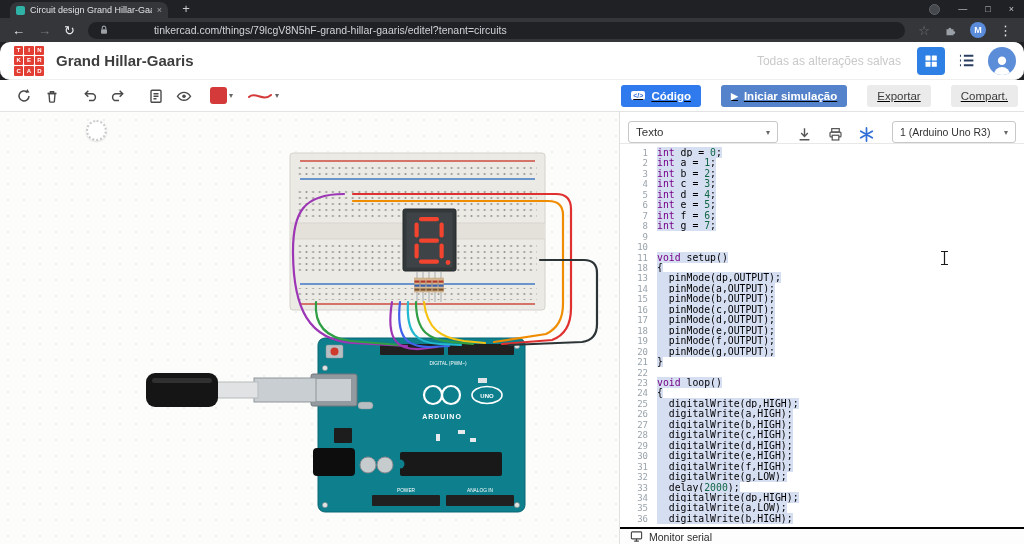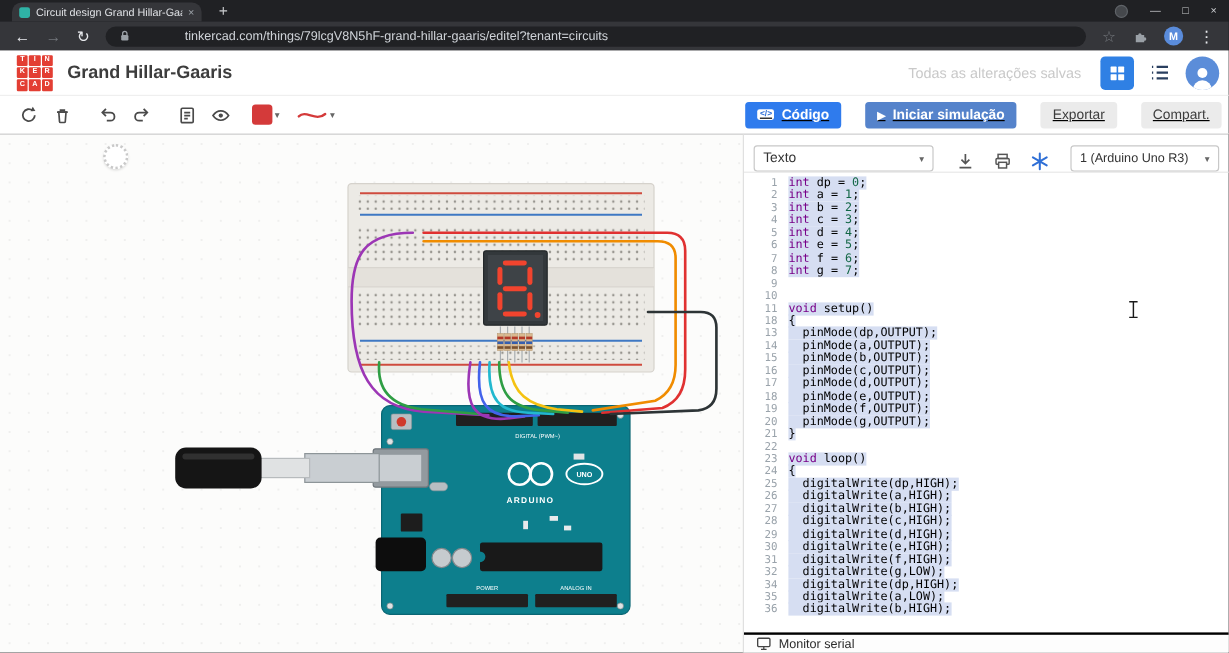--- a/index.html
+++ b/index.html
@@ -24,21 +24,21 @@
   .navic { color:#e8eaed; font-size:13px; line-height:1; }
   .navic.dim { color:#73777c; }
   .omnibox { flex:1; height:17px; background:#202124; border-radius:9px; display:flex; align-items:center;
              padding:0 10px; gap:7px; min-width:0; }
   .urltext { font-size:10.5px; color:#cfd3d8; white-space:nowrap; overflow:hidden;margin-left:37px; }
   .mini-avatar { width:16px; height:16px; border-radius:50%; background:#5a8cdb; color:#fff; font-size:9px;
                  font-weight:bold; display:flex; align-items:center; justify-content:center; }
 
   
   .appheader { position:absolute; left:0; top:42px; width:1024px; height:38px; background:#fff;
-               display:flex; align-items:center; padding:0 8px 0 14px; border-bottom:1px solid #efefef; }
+               display:flex; align-items:center; padding:0 8px 0 14px; border-bottom:1px solid #efefef;border-radius:10px; }
   .logo { width:30px; height:30px; display:grid; grid-template-columns:repeat(3,1fr); gap:1px; }
   .logo .tile { background:#e33e33; color:#fff; font-size:6px; font-weight:bold; display:flex;
                 align-items:center; justify-content:center; border-radius:1px; }
   .doctitle { margin-left:12px; font-size:15px; font-weight:bold; color:#3d3d3d; }
   .hspacer { flex:1; }
   .savestatus { font-size:12px; color:#c9c9c9; margin-right:16px; }
   .tilebtn { width:28px; height:28px; border-radius:4px; background:#2f80e4; margin-right:12px;
              display:flex; align-items:center; justify-content:center; }
   .listbtn { margin-right:12px; display:flex; align-items:center; }
   .user-avatar { width:28px; height:28px; border-radius:50%; background:#5b8dd9; overflow:hidden;
@@ -448,20 +448,21 @@
           <div class="cm-line"><span class="ln">23</span><span class="ltext sel"><span class="kw">void</span> loop()</span></div>
           <div class="cm-line"><span class="ln">24</span><span class="ltext sel">{</span></div>
           <div class="cm-line"><span class="ln">25</span><span class="ltext sel">  digitalWrite(dp,HIGH);</span></div>
           <div class="cm-line"><span class="ln">26</span><span class="ltext sel">  digitalWrite(a,HIGH);</span></div>
           <div class="cm-line"><span class="ln">27</span><span class="ltext sel">  digitalWrite(b,HIGH);</span></div>
           <div class="cm-line"><span class="ln">28</span><span class="ltext sel">  digitalWrite(c,HIGH);</span></div>
           <div class="cm-line"><span class="ln">29</span><span class="ltext sel">  digitalWrite(d,HIGH);</span></div>
           <div class="cm-line"><span class="ln">30</span><span class="ltext sel">  digitalWrite(e,HIGH);</span></div>
           <div class="cm-line"><span class="ln">31</span><span class="ltext sel">  digitalWrite(f,HIGH);</span></div>
           <div class="cm-line"><span class="ln">32</span><span class="ltext sel">  digitalWrite(g,LOW);</span></div>
+          <div class="cm-line"><span class="ln">33</span><span class="ltext sel">  delay(<span class="num">2000</span>);</span></div>
           <div class="cm-line"><span class="ln">34</span><span class="ltext sel">  digitalWrite(dp,HIGH);</span></div>
           <div class="cm-line"><span class="ln">35</span><span class="ltext sel">  digitalWrite(a,LOW);</span></div>
           <div class="cm-line"><span class="ln">36</span><span class="ltext sel">  digitalWrite(b,HIGH);</span></div>
         </div>
     </div>
 
     <div class="serialbar">
       <svg width="13" height="13" viewBox="0 0 14 13">
         <g stroke="#444" stroke-width="1.2" fill="none">
           <rect x="1.5" y="1.5" width="11" height="7.5" rx="1"></rect>

